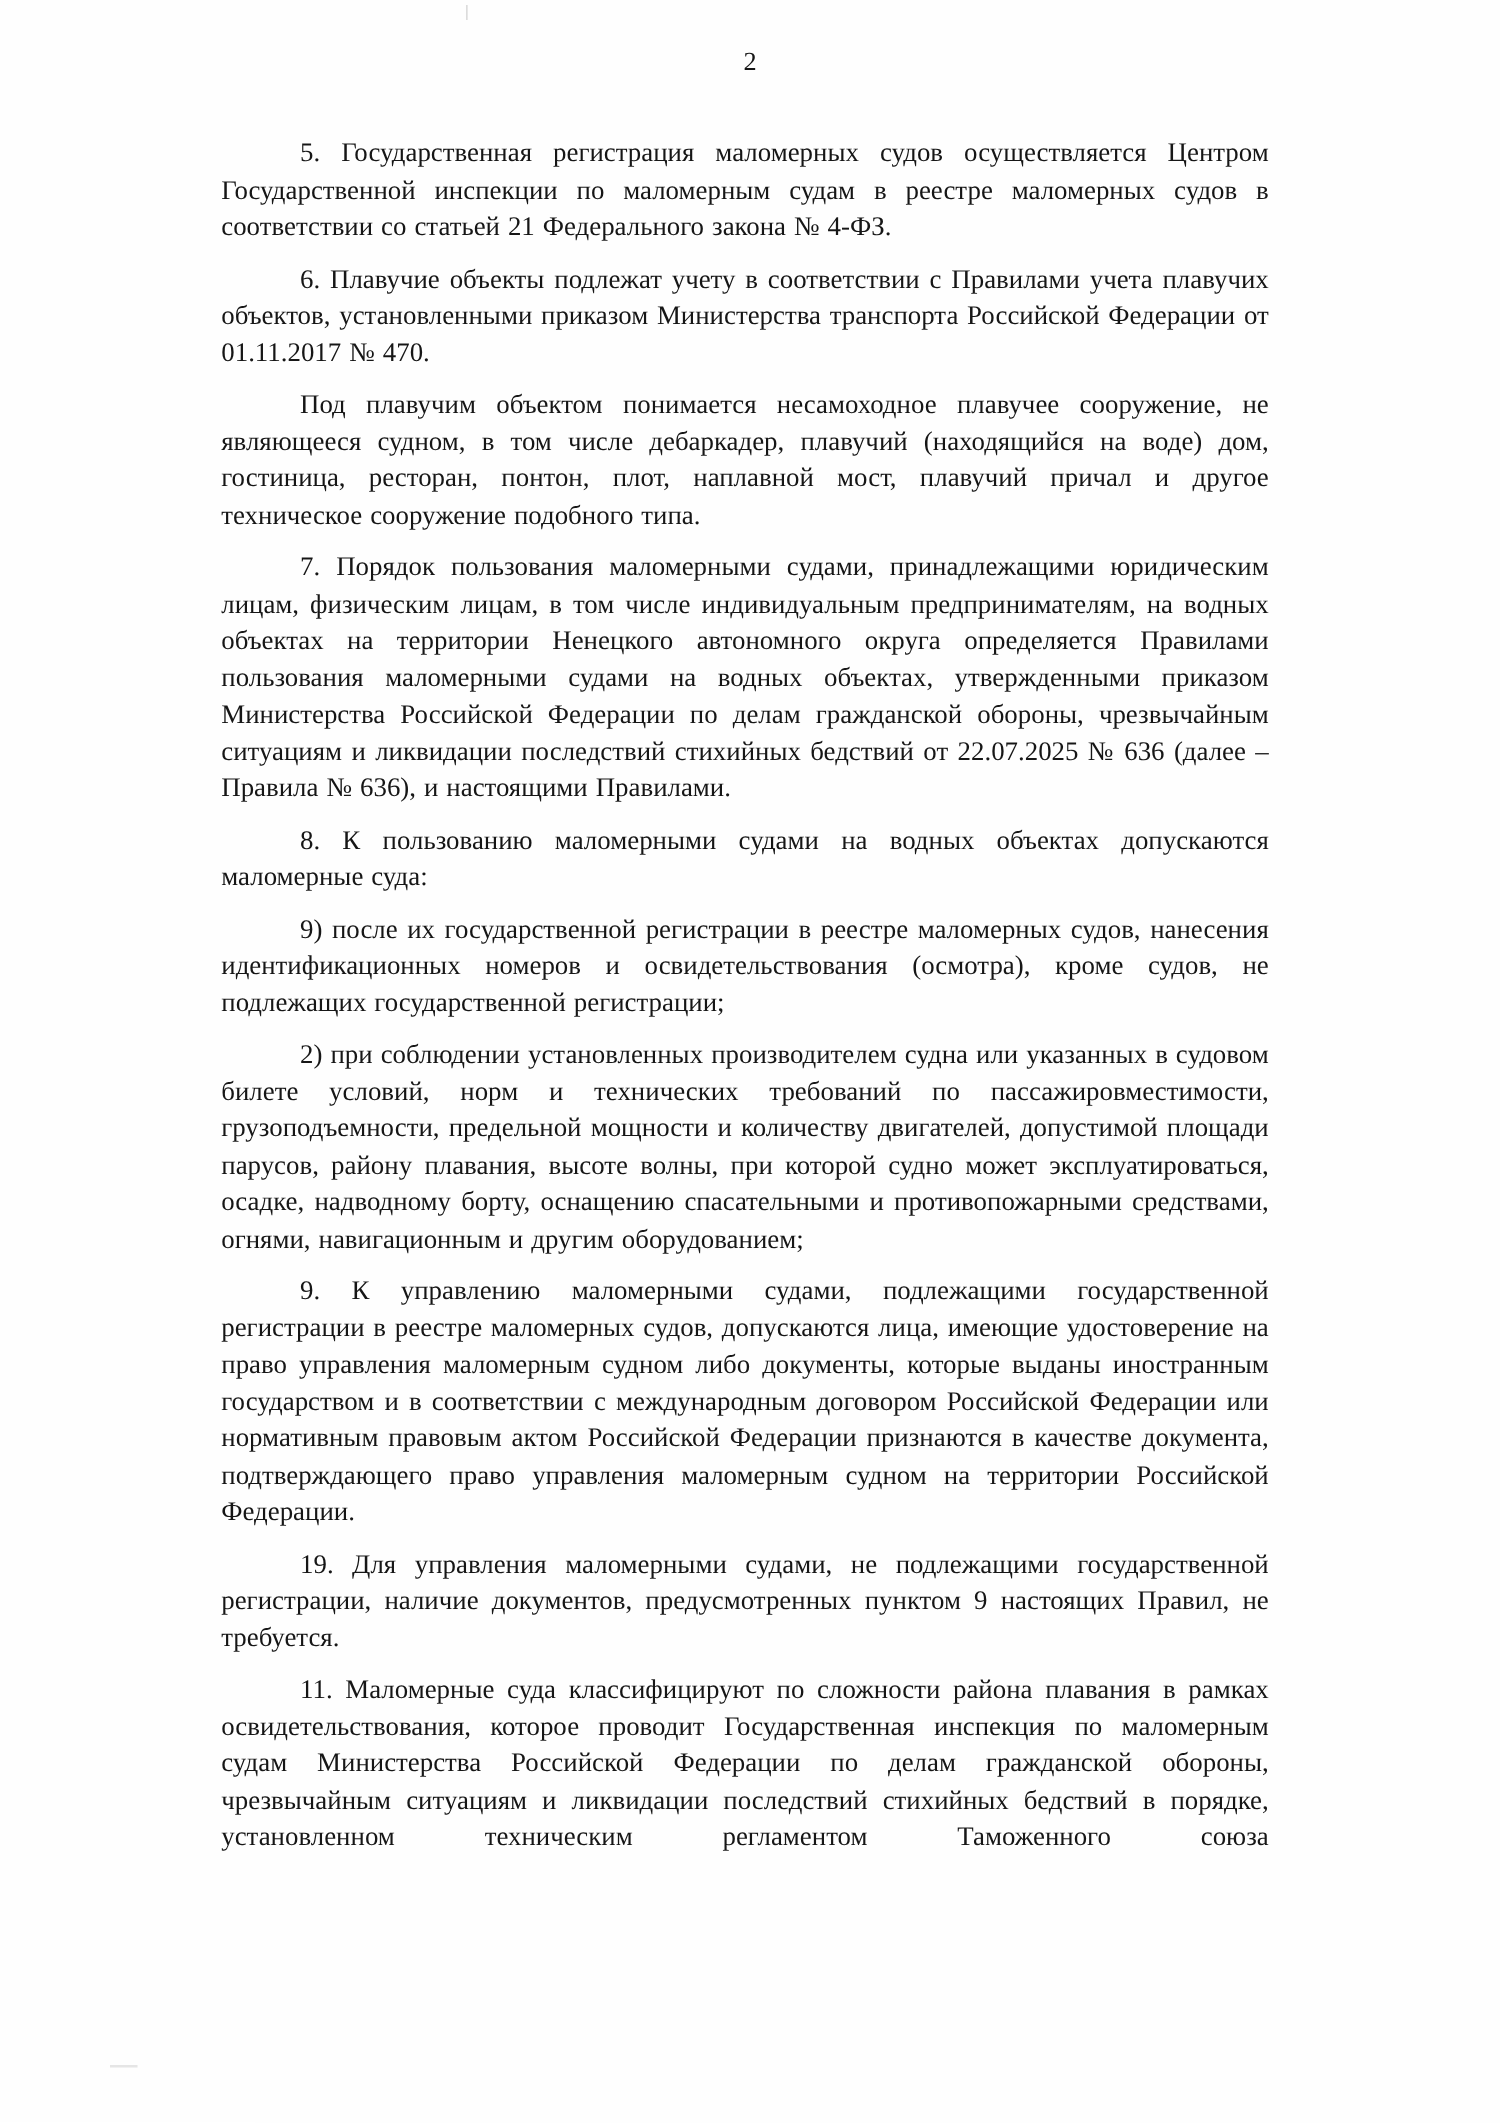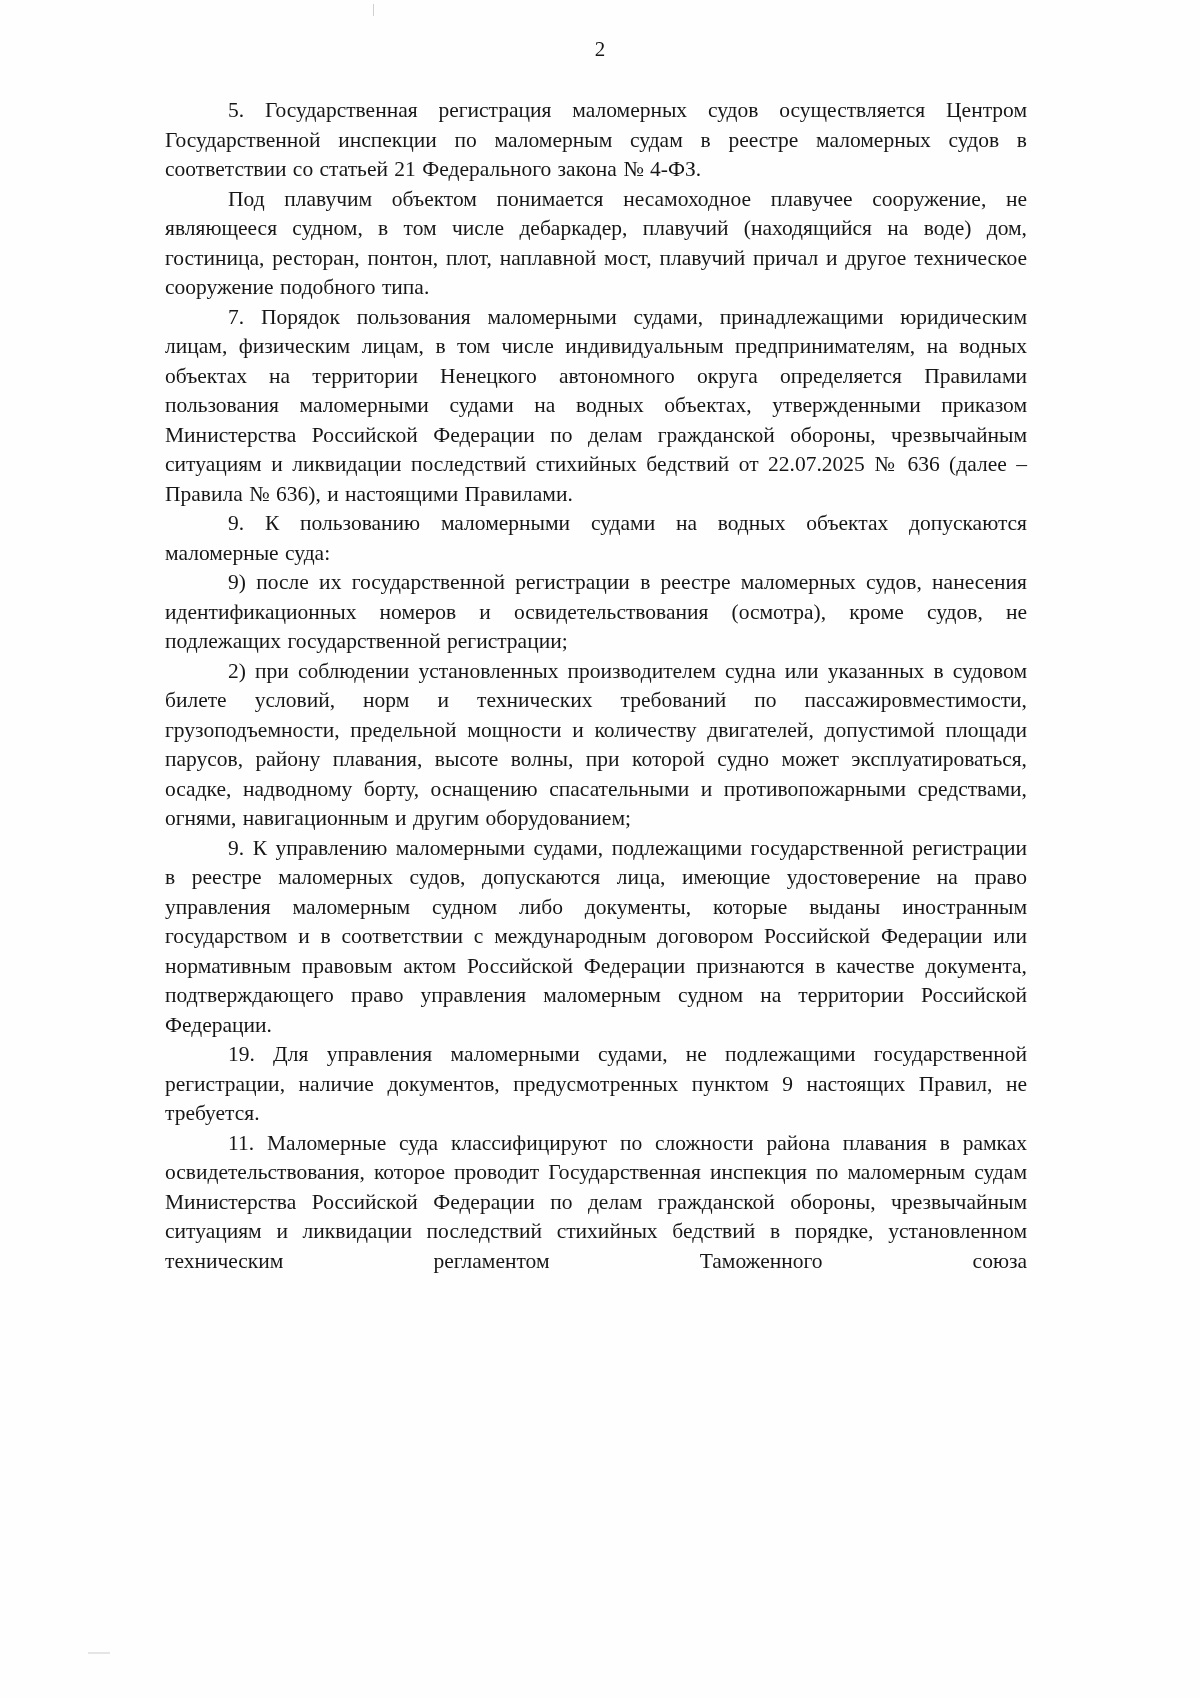--- a/index.html
+++ b/index.html
@@ -25,21 +25,21 @@
     font-size: 21px;
     line-height: 26px;
   }
   .content {
     position: absolute;
     top: 96px;
     left: 165px;
     width: 862px;
   }
   .content p {
-    margin: 0;
+    margin: 12px;
     padding: 0;
     font-size: 21.5px;
     line-height: 29.5px;
     text-align: justify;
     text-indent: 63px;
     word-spacing: 1px;
   }
   .content p.continues {
     text-align-last: justify;
   }
@@ -67,23 +67,24 @@
 
 <div class="page">
 
   <div class="scan-artifact artifact-top"></div>
   <div class="scan-artifact artifact-bottom"></div>
 
   <div class="page-number">2</div>
 
   <div class="content">
     <p>5. Государственная регистрация маломерных судов осуществляется Центром Государственной инспекции по маломерным судам в реестре маломерных судов в соответствии со статьей 21 Федерального закона № 4-ФЗ.</p>
+    <p>6. Плавучие объекты подлежат учету в соответствии с Правилами учета плавучих объектов, установленными приказом Министерства транспорта Российской Федерации от 01.11.2017 № 470.</p>
     <p>Под плавучим объектом понимается несамоходное плавучее сооружение, не являющееся судном, в том числе дебаркадер, плавучий (находящийся на воде) дом, гостиница, ресторан, понтон, плот, наплавной мост, плавучий причал и другое техническое сооружение подобного типа.</p>
     <p>7. Порядок пользования маломерными судами, принадлежащими юридическим лицам, физическим лицам, в том числе индивидуальным предпринимателям, на водных объектах на территории Ненецкого автономного округа определяется Правилами пользования маломерными судами на водных объектах, утвержденными приказом Министерства Российской Федерации по делам гражданской обороны, чрезвычайным ситуациям и ликвидации последствий стихийных бедствий от 22.07.2025 № 636 (далее – Правила № 636), и настоящими Правилами.</p>
-    <p>9. К пользованию маломерными судами на водных объектах допускаются маломерные суда:</p>
+    <p>8. К пользованию маломерными судами на водных объектах допускаются маломерные суда:</p>
     <p>9) после их государственной регистрации в реестре маломерных судов, нанесения идентификационных номеров и освидетельствования (осмотра), кроме судов, не подлежащих государственной регистрации;</p>
     <p>2) при соблюдении установленных производителем судна или указанных в судовом билете условий, норм и технических требований по пассажировместимости, грузоподъемности, предельной мощности и количеству двигателей, допустимой площади парусов, району плавания, высоте волны, при которой судно может эксплуатироваться, осадке, надводному борту, оснащению спасательными и противопожарными средствами, огнями, навигационным и другим оборудованием;</p>
     <p>9. К управлению маломерными судами, подлежащими государственной регистрации в реестре маломерных судов, допускаются лица, имеющие удостоверение на право управления маломерным судном либо документы, которые выданы иностранным государством и в соответствии с международным договором Российской Федерации или нормативным правовым актом Российской Федерации признаются в качестве документа, подтверждающего право управления маломерным судном на территории Российской Федерации.</p>
     <p>19. Для управления маломерными судами, не подлежащими государственной регистрации, наличие документов, предусмотренных пунктом 9 настоящих Правил, не требуется.</p>
     <p class="continues">11. Маломерные суда классифицируют по сложности района плавания в рамках освидетельствования, которое проводит Государственная инспекция по маломерным судам Министерства Российской Федерации по делам гражданской обороны, чрезвычайным ситуациям и ликвидации последствий стихийных бедствий в порядке, установленном техническим регламентом Таможенного союза</p>
   </div>
 
 </div>
 
 </body></html>

